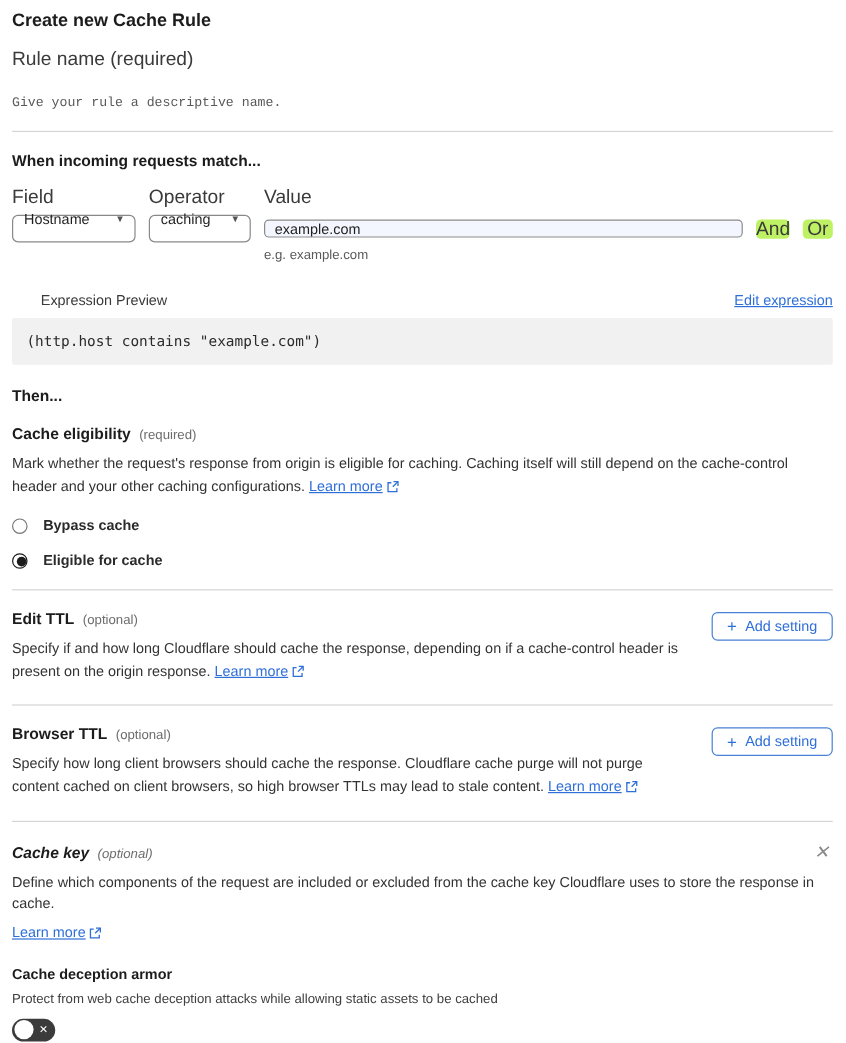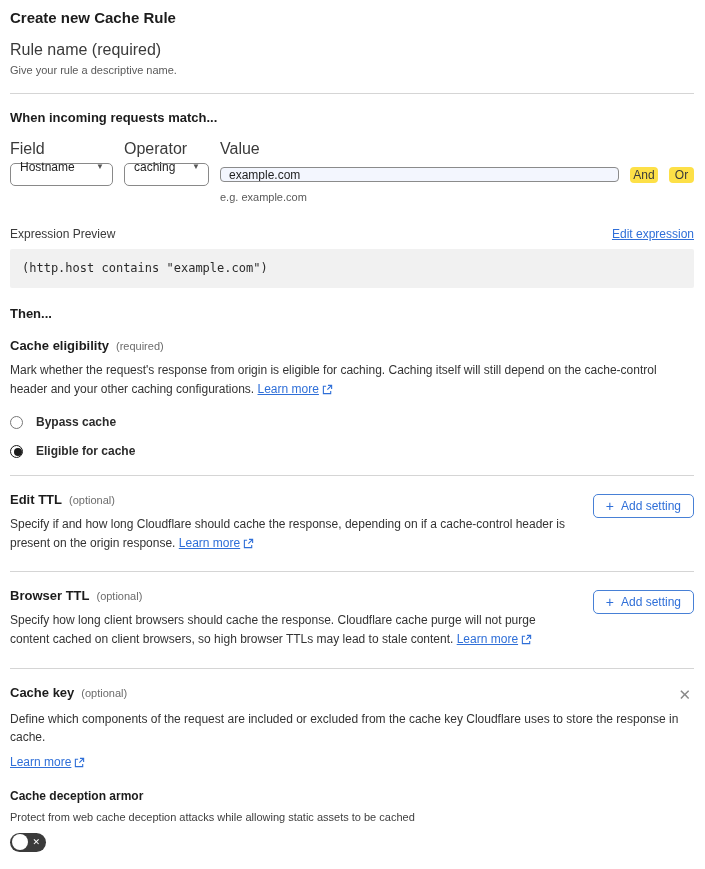--- a/index.html
+++ b/index.html
@@ -26,21 +26,21 @@
     height: 22px;
     border: 1px solid #898989;
     border-radius: 7px;
     padding: 0 9px;
     font-family: "Liberation Sans", sans-serif;
     font-size: 12px;
     color: #1f1f1f;
     background: #fff;
     outline: none;
   }
-  .rule-name-block .help-text { margin-top: 5px; }
+  .rule-name-block .help-text { margin-top: 21px; font-family: Liberation Mono, monospace; }
 
   .divider { border-top: 1px solid #d5d5d5; margin-top: 17px; }
 
   h2.section-heading { font-size: 13px; font-weight: bold; color: #1c1c1c; }
 
   .match-section { padding-top: 16px; }
   .match-grid {
     display: grid;
     grid-template-columns: 103px 85px 1fr 28px 25px;
     column-gap: 11px;
@@ -71,34 +71,35 @@
     padding: 0 8px;
     font-family: "Liberation Sans", sans-serif;
     font-size: 12px;
     color: #1f1f1f;
     outline: none;
   }
   .conj-btn {
     height: 16px;
     border: none;
     border-radius: 4px;
-    background: #fde047;
+    background: #bef264;
     color: #3b3b3b;
     font-family: "Liberation Sans", sans-serif;
-    font-size: 12px;
+    font-size: 16px;
     cursor: pointer;
     padding: 0;
   }
   .value-hint { margin-top: 5px; }
 
   .expr-row {
     display: flex;
     justify-content: space-between;
     align-items: flex-end;
     margin-top: 24px;
+    margin-left: 24px;
   }
   .expr-label { font-size: 12px; color: #3a3a3a; }
   a.link {
     color: #2f6fd8;
     font-size: 12px;
     text-decoration: underline;
     cursor: pointer;
   }
   .expr-box {
     margin-top: 8px;
@@ -165,21 +166,21 @@
     padding: 0 12px;
     display: flex;
     align-items: center;
     gap: 7px;
     cursor: pointer;
     flex: 0 0 auto;
   }
   .plus-glyph { font-size: 14px; line-height: 1; font-weight: 400; }
 
   .cache-key-section { padding-top: 16px; }
-  .cache-key-header { display: flex; justify-content: space-between; align-items: flex-start; }
+  .cache-key-header { display: flex; justify-content: space-between; align-items: center; font-style: italic; }
   .close-x {
     color: #8a8a8a;
     font-size: 15px;
     line-height: 1;
     cursor: pointer;
     padding: 2px 3px;
   }
   .learn-more-line { margin-top: 5px; }
 
   .subsetting-title { font-size: 12px; font-weight: bold; color: #1c1c1c; margin-top: 17px; }

